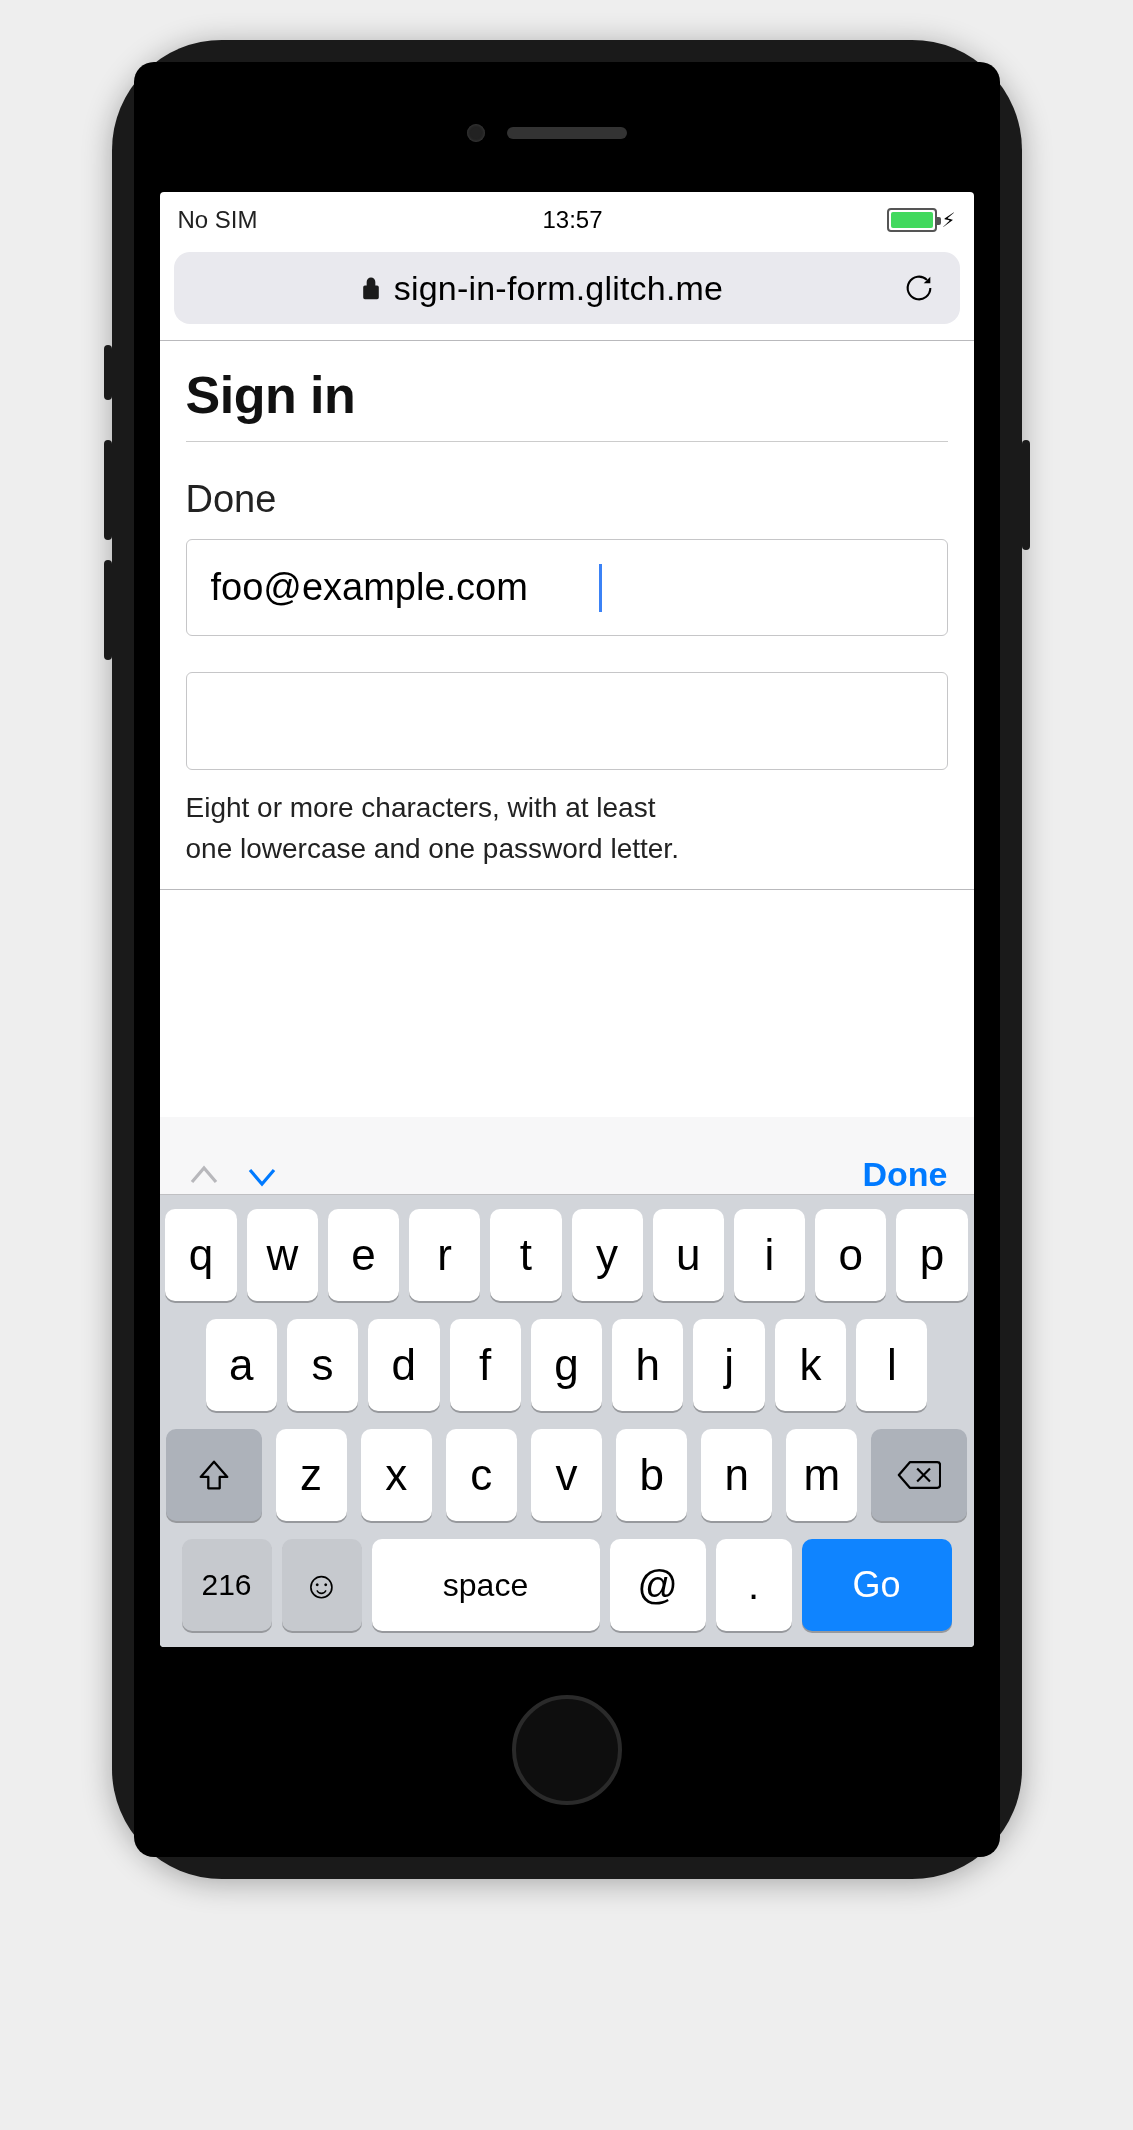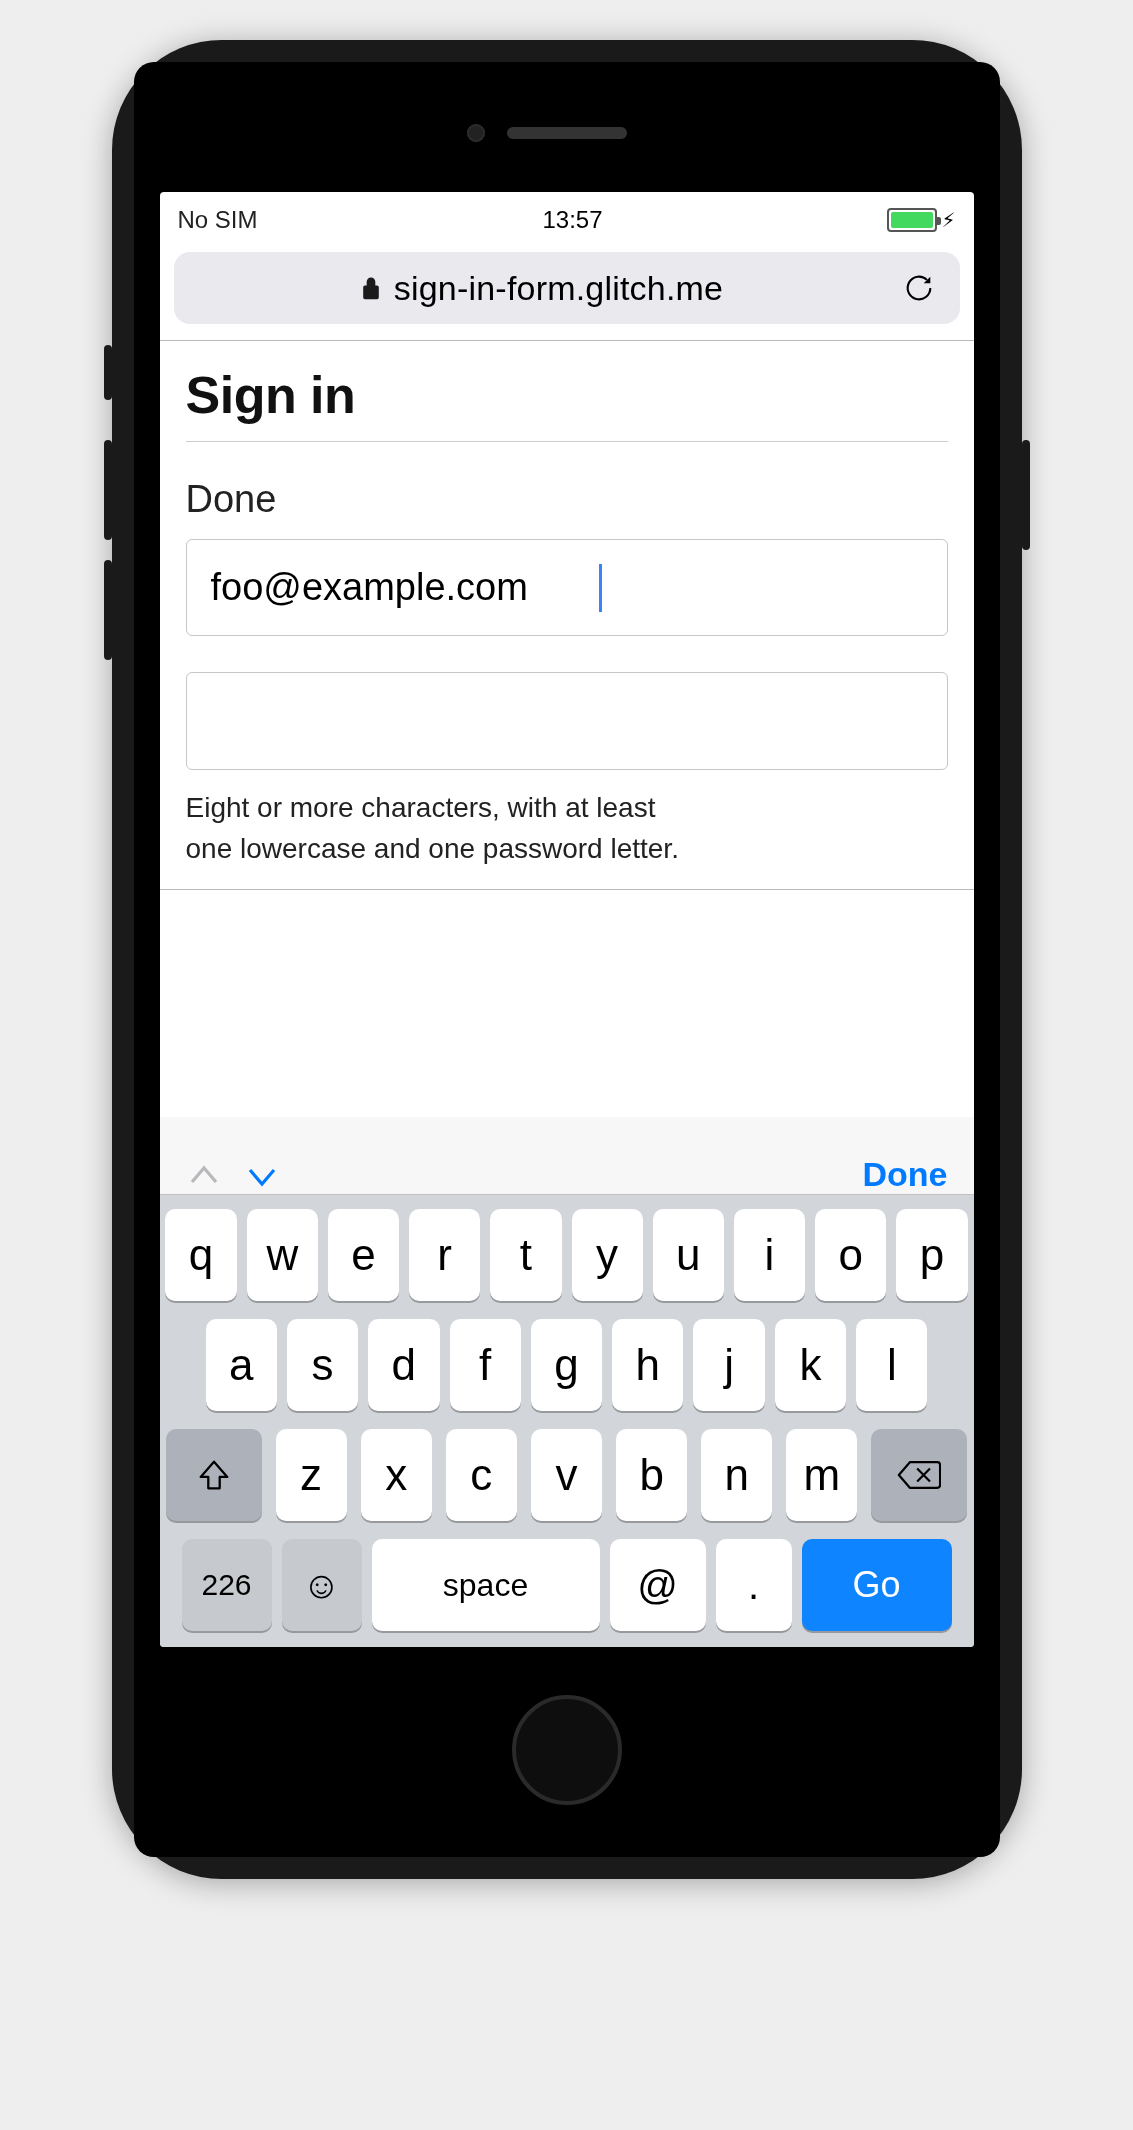--- a/index.html
+++ b/index.html
@@ -312,21 +312,21 @@
             <div class="key">n</div>
             <div class="key">m</div>
             <div class="key key-special key-back">
             <svg viewBox="0 0 48 36">
                 <path d="M14 4 L44 4 a3 3 0 0 1 3 3 L47 29 a3 3 0 0 1 -3 3 L14 32 L2 18 Z"></path>
                 <path d="M22 11 L36 25 M36 11 L22 25"></path>
               </svg>
           </div>
         </div>
         <div class="krow row4">
-          <div class="key key-123">226</div>
+          <div class="key key-123">216</div>
           <div class="key key-emoji">☺</div>
           <div class="key key-space">space</div>
           <div class="key key-at">@</div>
           <div class="key key-dot">.</div>
           <div class="key key-go">Go</div>
         </div>
       </div>
 
     </div>
 

